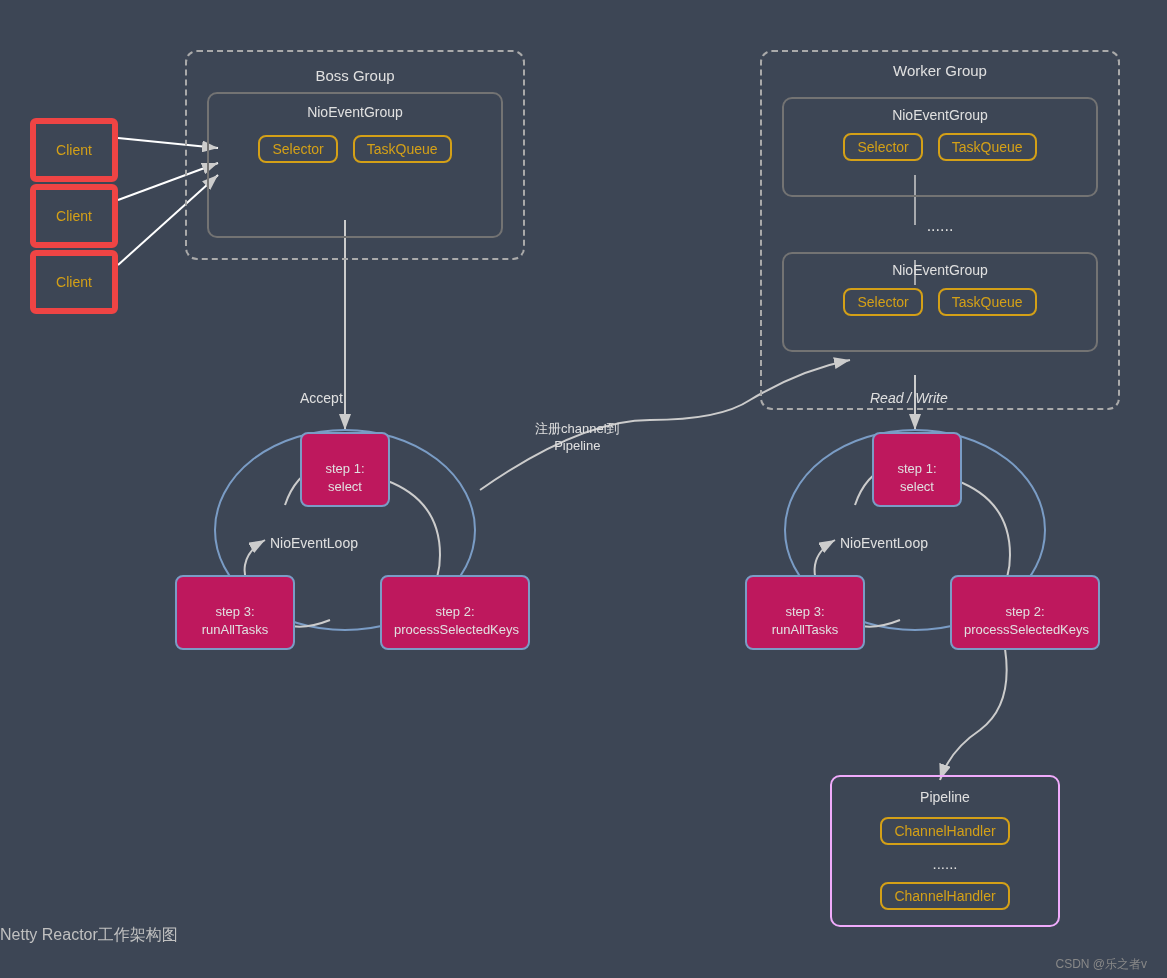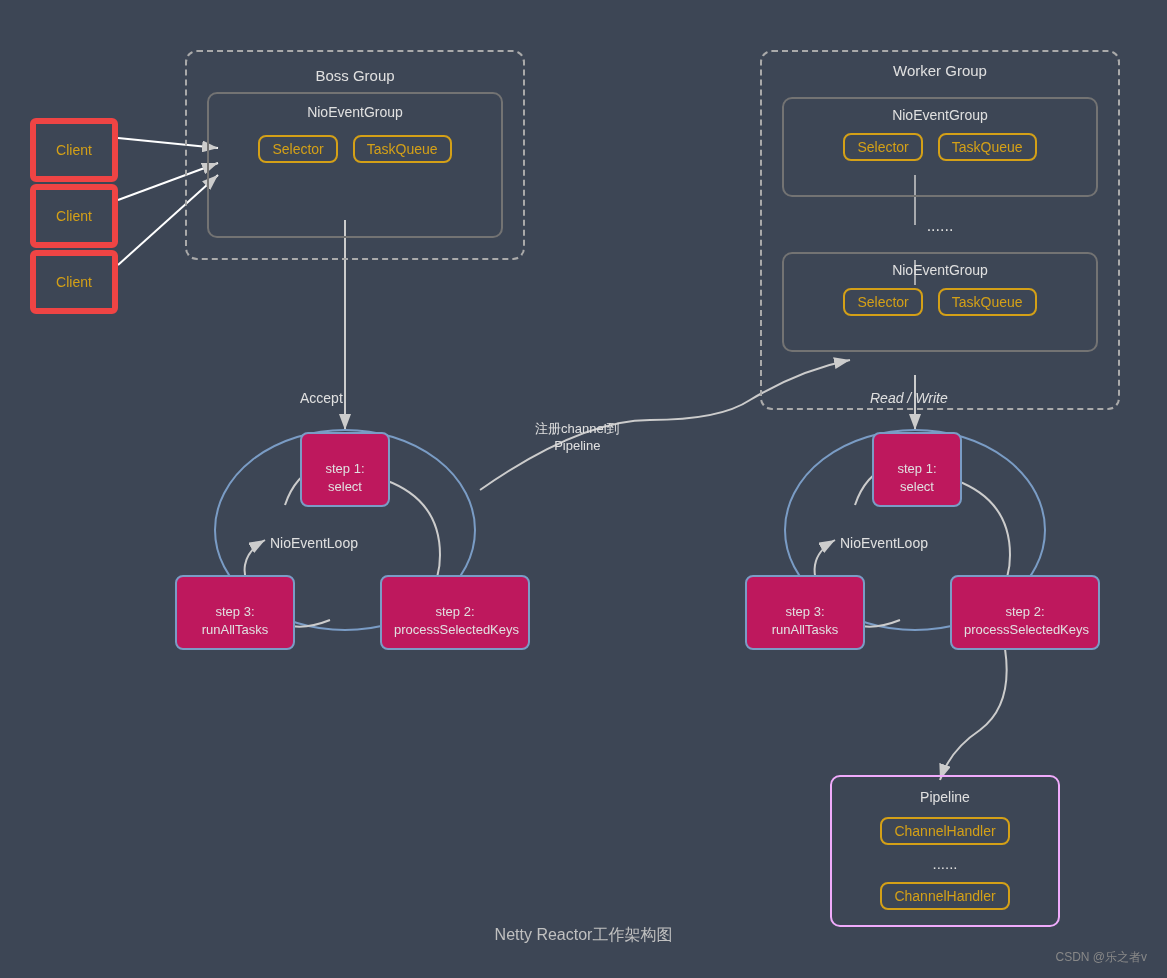--- a/index.html
+++ b/index.html
@@ -98,28 +98,27 @@
       font-size: 14px;
       padding: 18px 18px;
       text-align: center;
     }
 
     .bottom-label {
       position: absolute;
       bottom: 32px;
       left: 0;
       right: 0;
-      text-align: center;
       color: #c0c0c0;
       font-size: 16px;
     }
 
     .csdn-label {
       position: absolute;
-      bottom: 12px;
+      bottom: 5px;
       right: 20px;
       color: #888;
       font-size: 12px;
     }
   </style>
 </head>
 <body>
 
 <div class="diagram-container">
 

